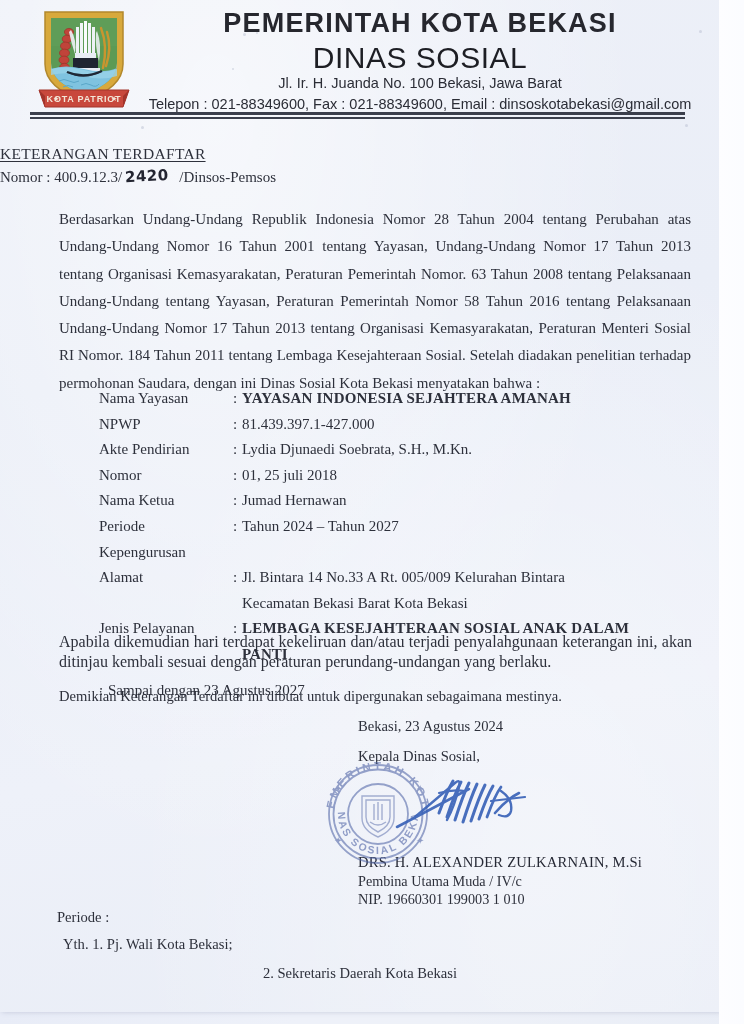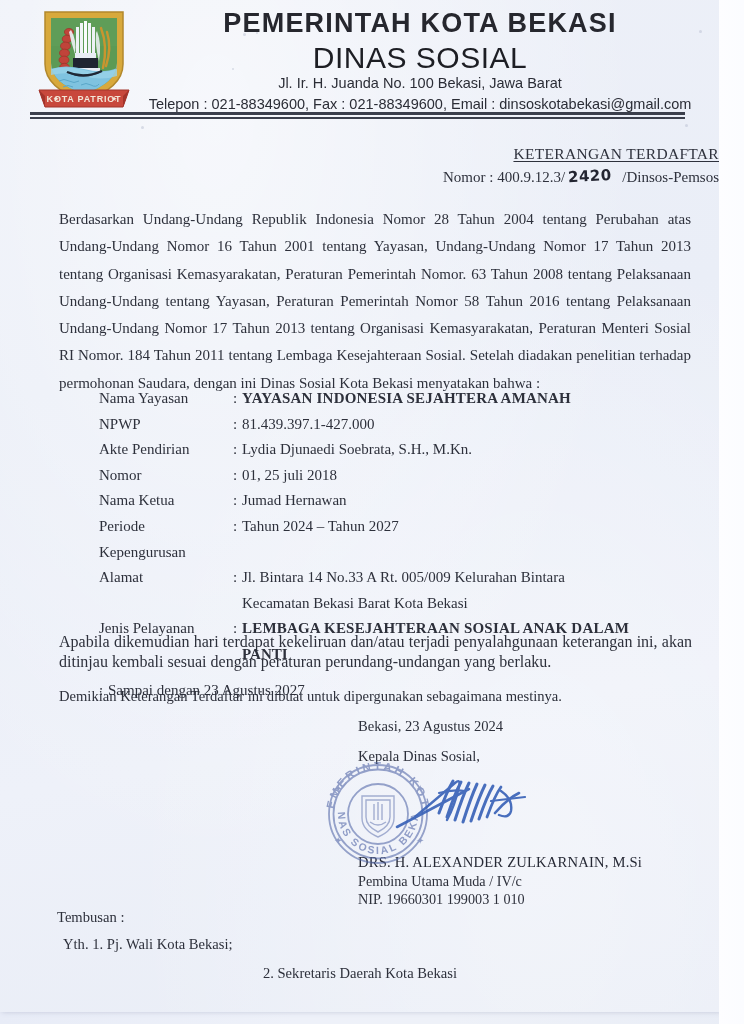--- a/index.html
+++ b/index.html
@@ -54,21 +54,21 @@
     font-family:"Liberation Sans", sans-serif;font-size:14.5px;
     color:#2b2d36;margin:3px 0 0 0;line-height:1.25;
   }
   .rule-wrap{position:absolute;left:30px;top:112px;width:655px;}
   .rule-thick{height:3px;background:#3b3f4c;}
   .rule-gap{height:2px;}
   .rule-thin{height:1.6px;background:#3b3f4c;}
 
   
   .doc-title{
-    position:absolute;left:0;top:145px;width:719px;text-align:right;
+    position:absolute;left:0;top:145px;width:719px;text-align:left;
   }
   .doc-title .t1{
     font-size:15.5px;letter-spacing:.3px;text-decoration:underline;
     text-underline-offset:2px;color:#2e313c;
   }
   .doc-title .t2{
     margin-top:5px;font-size:15px;color:#2e313c;
   }
   .hw{
     font-family:"DejaVu Sans", sans-serif;font-weight:bold;font-size:15px;
@@ -353,18 +353,18 @@
         <path d="M92 52 Q100 30 106 22" stroke-width="2.8"></path>
         <path d="M44 28 Q58 24 70 26" stroke-width="2.2"></path>
         <path d="M100 48 Q112 34 124 28" stroke-width="2.6"></path>
         <path d="M106 26 Q118 34 116 46 Q114 54 104 50" stroke-width="2.4"></path>
         <path d="M96 36 L130 32" stroke-width="2.2"></path>
       </g>
     </svg>
   </div>
 
   <div class="tembusan">
-    <p class="l1">Tembusan :</p>
+    <p class="l1">Periode :</p>
     <p class="l2">Yth.  1. Pj. Wali Kota Bekasi;</p>
     <p class="l3">2. Sekretaris Daerah Kota Bekasi</p>
   </div>
 
 </div>
 
 </body></html>

